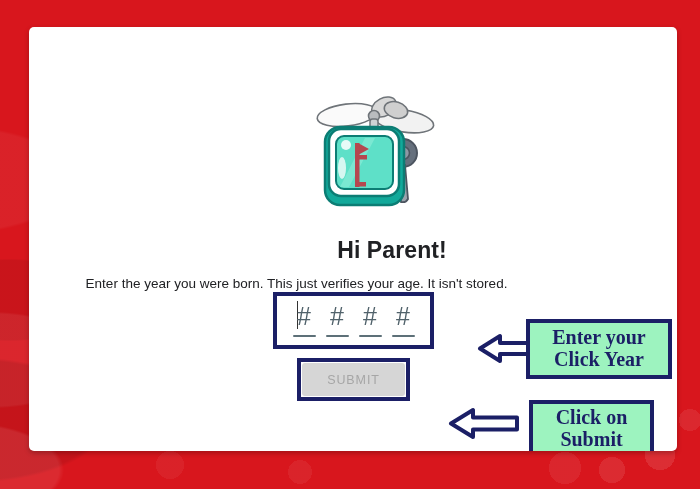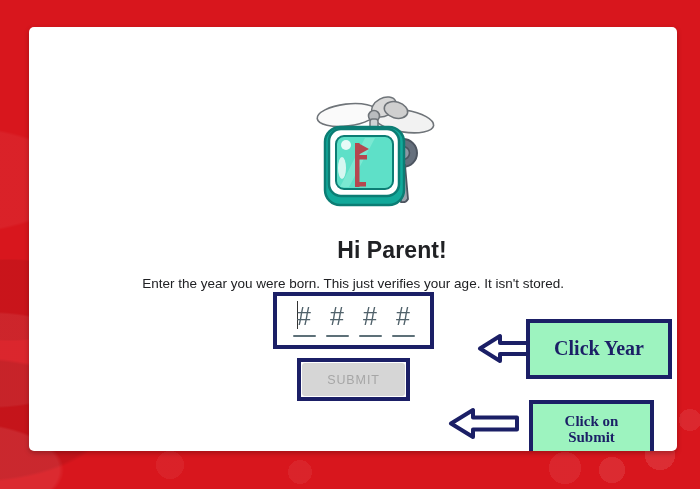--- a/index.html
+++ b/index.html
@@ -81,21 +81,21 @@
     font-size: 23px;
     letter-spacing: 0.1px;
     padding-left: 39px;
   }
   #page-title { top: 210px; }
   #page-subtitle {
     position: absolute;
     left: 0;
     width: 535px;
     top: 249px;
-    text-align: right;
+    text-align: center;
     color: #202124;
     font-size: 13.5px;
     font-weight: normal;
   }
 
   
   #year-input-wrap {
     position: absolute;
     left: 246px;
     top: 268px;
@@ -181,21 +181,21 @@
     flex-direction: column;
     align-items: center;
     justify-content: center;
   }
   #anno-label-birth-year {
     left: 497px; top: 292px; width: 146px; height: 60px;
     font-size: 20px;
   }
   #anno-label-submit {
     left: 500px; top: 373px; width: 125px; height: 58px;
-    font-size: 15px;
+    font-size: 20px;
   }
 
   .anno-arrow {
     position: absolute;
   }
   #anno-arrow-input { left: 448px; top: 305px; width: 62px; height: 33px; }
   #anno-arrow-submit { left: 419px; top: 379px; width: 72px; height: 35px; }
   .anno-arrow svg { display: block; width: 100%; height: 100%; }
 </style>
 </head>
@@ -272,20 +272,21 @@
         <path d="M3 16.5 L23 4 L23 11 L59 11 L59 22 L23 22 L23 29 Z" fill="#ffffff" stroke="#1b1f66" stroke-width="4" stroke-linejoin="round"></path>
       </svg>
     </div>
     <div class="anno-arrow" id="anno-arrow-submit">
       <svg viewBox="0 0 72 35" xmlns="http://www.w3.org/2000/svg">
         <path d="M3 17.5 L25 4 L25 11.5 L69 11.5 L69 23.5 L25 23.5 L25 31 Z" fill="#ffffff" stroke="#1b1f66" stroke-width="4" stroke-linejoin="round"></path>
       </svg>
     </div>
 
     <div class="anno-label" id="anno-label-birth-year">
+      <span>Enter your</span>
       <span>Click Year</span>
     </div>
     <div class="anno-label" id="anno-label-submit">
       <span>Click on</span>
       <span>Submit</span>
     </div>
 
   </div>
 </div>
 

